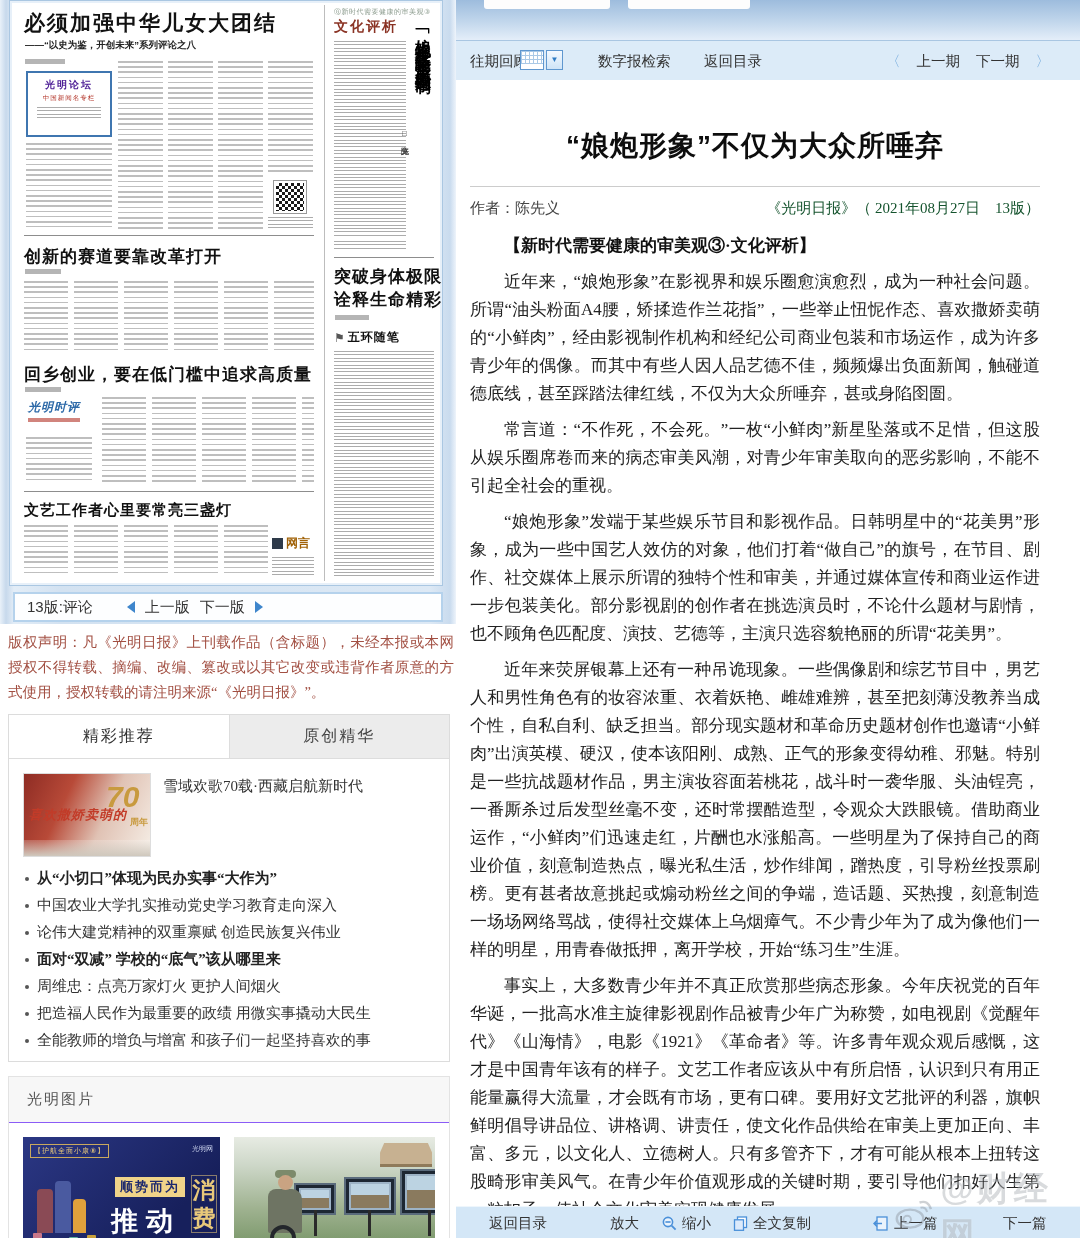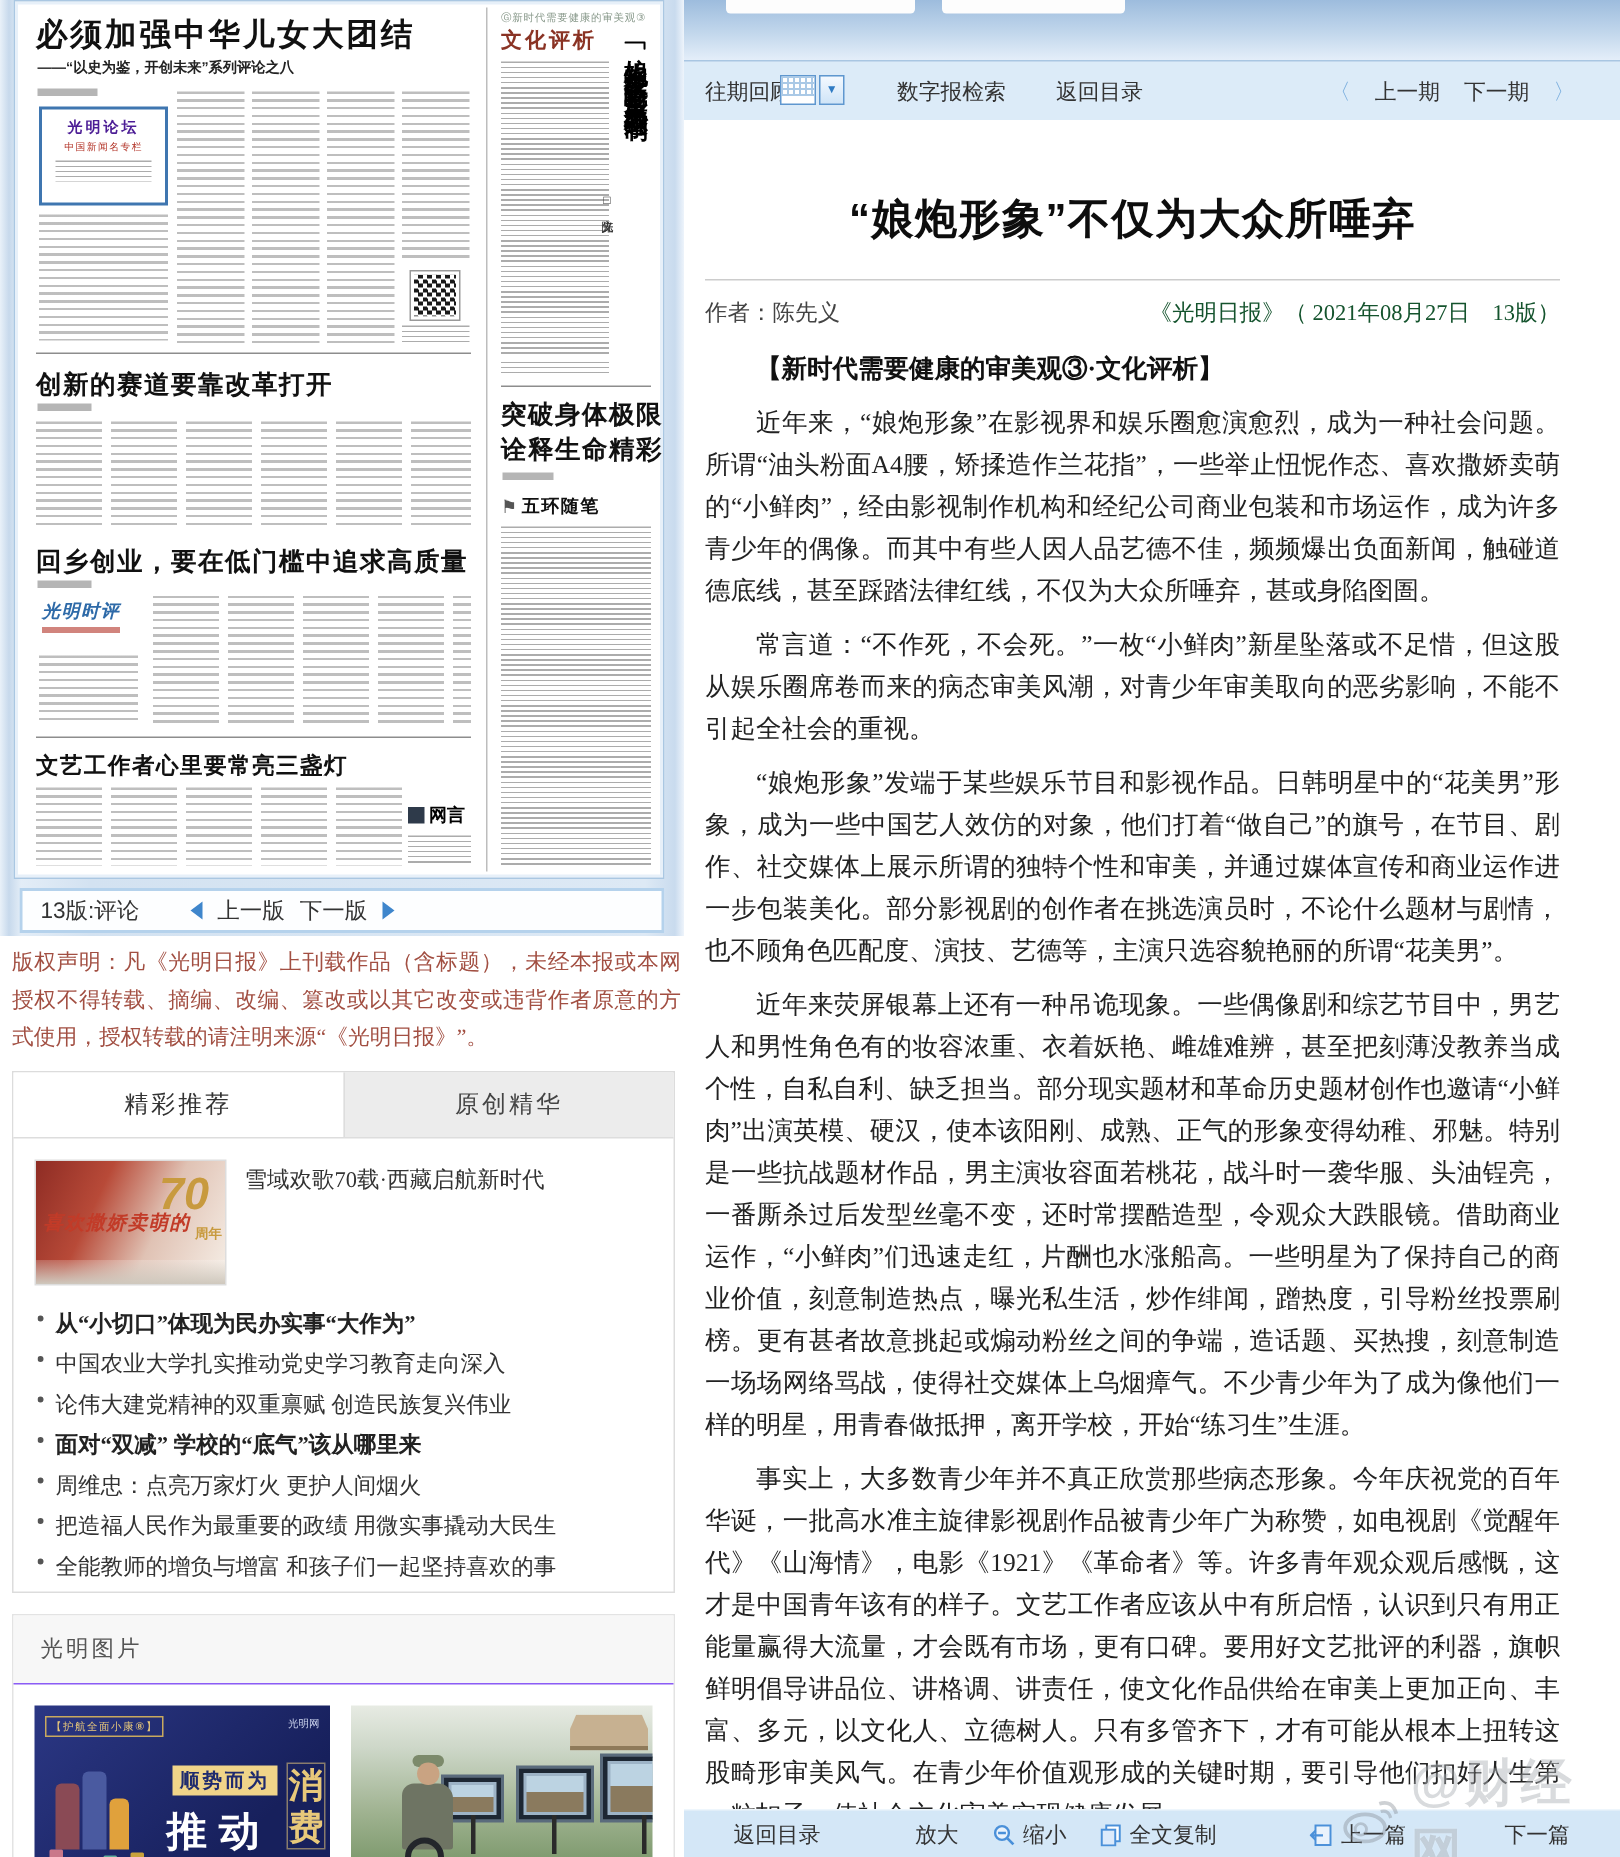--- a/index.html
+++ b/index.html
@@ -28,21 +28,21 @@
   .forum-logo .r { color:#b23226; font-size:6.5px; margin-top:2px; letter-spacing:1px; }
   .shiping-logo { color:#2e6aa8; font-weight:bold; font-style:italic; font-size:12px; letter-spacing:1px; }
   .shiping-logo .r { display:block; height:4px; width:52px; background:#b23226; opacity:.6; margin-top:2px; }
   .wh-logo { color:#8a3324; font-weight:700; font-size:14px; letter-spacing:2px; }
   .gm-note { font-size:7px; color:#8a9a8c; letter-spacing:.5px; }
   .vh { writing-mode:vertical-rl; font-size:16px; font-weight:bold; color:#000; letter-spacing:3px; line-height:26px; }
   .vh-auth { writing-mode:vertical-rl; font-size:8px; color:#333; }
   .qr { background:repeating-conic-gradient(#1a1a1a 0% 25%, #ffffff 0% 50%) 0 0/6px 6px; border:2px solid #fff; outline:1px solid #999; }
   .wy-logo { display:flex; align-items:center; gap:3px; }
   .wy-logo .sq { width:11px; height:11px; background:#2e3a4a; }
-  .wy-logo .t { font-size:12px; font-weight:bold; color:#000000; }
+  .wy-logo .t { font-size:12px; font-weight:bold; color:#a16207; }
   .wu-logo { display:flex; align-items:center; gap:3px; }
   .wu-logo .t { font-size:12px; font-weight:bold; color:#111; letter-spacing:1px; }
   .flag { color:#555; font-size:12px; }
 
   .page-nav { position:absolute; left:13px; top:592px; width:430px; height:30px; background:#fdfeff;
     border:2px solid #b5d2ec; display:flex; align-items:center; padding:0 12px; gap:10px; }
   .page-nav .lbl { font-size:15px; color:#333; }
   .tri-l { width:0; height:0; border:6px solid transparent; border-right:8px solid #3f86cc; margin-left:18px; }
   .tri-r { width:0; height:0; border:6px solid transparent; border-left:8px solid #3f86cc; }
   .page-nav .nav-t { font-size:15px; color:#333; }
@@ -58,21 +58,21 @@
   .featured { display:flex; padding:14px 14px 6px 14px; gap:12px; }
   .thumb { position:relative; width:128px; height:84px; border:1px solid #ddd; overflow:hidden;
     background:linear-gradient(115deg,#8e2c24 0%,#b84a38 32%,#e0c2b4 62%,#f6efe7 100%); }
   .thumb .tt { position:absolute; left:5px; top:32px; color:#c23b28; font-weight:bold; font-style:italic; font-size:13px; letter-spacing:1px; }
   .thumb .num { position:absolute; left:82px; top:6px; color:#c89a3e; font-weight:bold; font-style:italic; font-size:30px; }
   .thumb .unit { position:absolute; left:106px; top:42px; color:#c89a3e; font-size:9px; font-weight:bold; }
   .thumb .base { position:absolute; left:0; bottom:0; width:100%; height:16px;
     background:linear-gradient(180deg,rgba(255,255,255,.2),#cfc8bd); }
   .feat-title { font-size:15px; color:#333; padding-top:4px; }
   .news-list { list-style:none; padding:2px 14px 0 16px; }
-  .news-list li { display:flex; align-items:flex-end; height:27px; overflow:hidden; cursor:pointer; }
+  .news-list li { display:flex; align-items:center; height:27px; overflow:hidden; cursor:pointer; }
   .news-list .dot { width:4px; height:4px; border-radius:50%; background:#555; margin-right:8px; flex:none; align-self:center; }
   .news-list .txt { font-size:15px; color:#333; white-space:nowrap; }
   .news-list li.strong .txt { font-weight:bold; color:#222; }
 
   .photos-box { position:absolute; left:8px; top:1076px; width:442px; height:200px; background:#fff; border:1px solid #e3e3e3; }
   .photos-hd { height:46px; background:#f7f7f7; border-bottom:1px solid #8b5cf6; display:flex; align-items:center;
     padding-left:18px; font-size:15px; color:#555; letter-spacing:2px; }
   .photos-bd { display:flex; gap:14px; padding:14px; }
   .pimg { position:relative; overflow:hidden; }
   .pimg1 { width:200px; height:130px; background:linear-gradient(135deg,#2b3784,#17205c 70%); }

